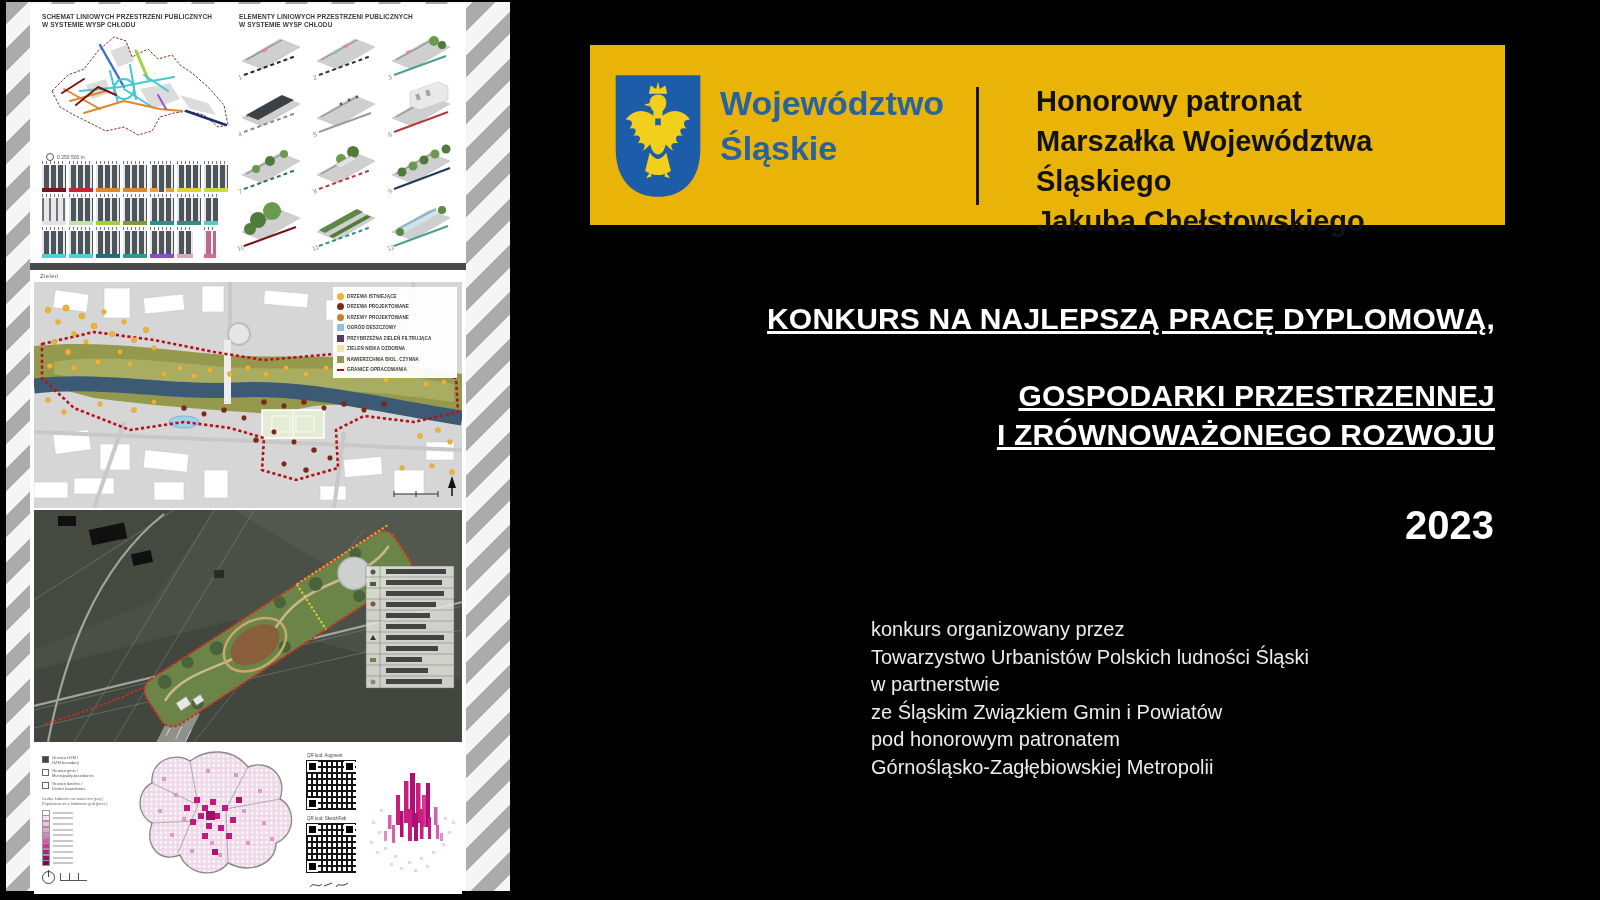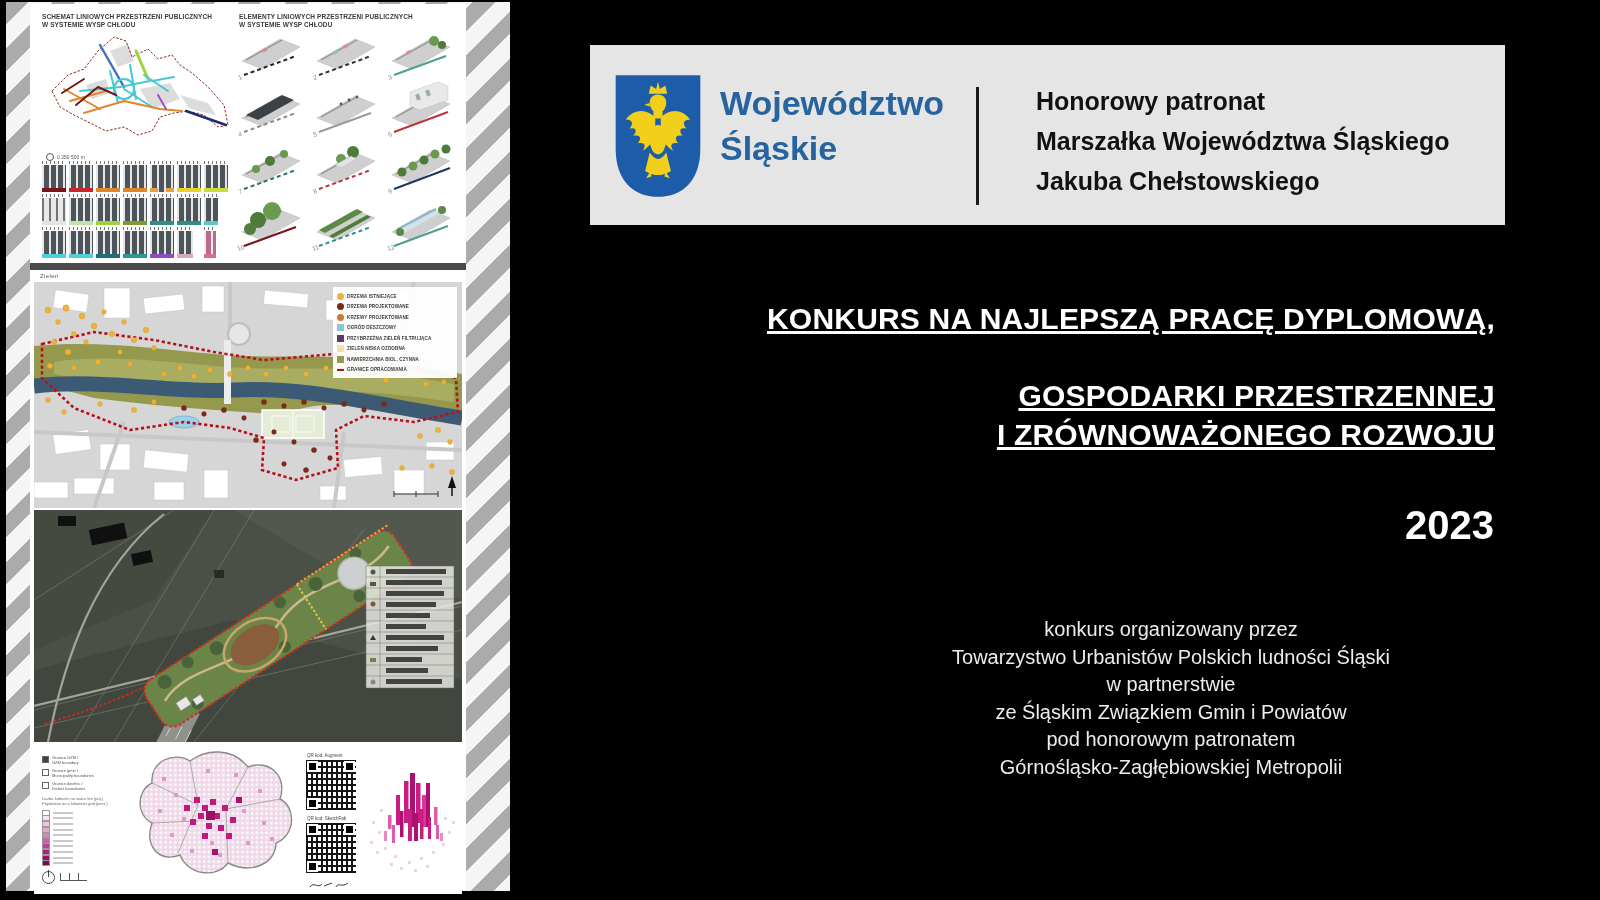--- a/index.html
+++ b/index.html
@@ -66,30 +66,30 @@
       repeating-linear-gradient(90deg,#141414 0 2px,transparent 2px 5px),
       repeating-linear-gradient(0deg,#141414 0 2px,#fff 2px 6px);
     margin-bottom:6px;}
   .qr .f{position:absolute;width:11px;height:11px;background:#000;box-shadow:inset 0 0 0 2px #fff,inset 0 0 0 4px #000;}
   .qr .f1{left:1px;top:1px;} .qr .f2{right:1px;top:1px;} .qr .f3{left:1px;bottom:1px;}
   .p4-bars{position:absolute;left:330px;top:6px;}
 
   .legend3{fill:rgba(232,232,226,.85);stroke:#6a6a6a;stroke-width:.5;}
 
   
-  .banner{position:absolute;left:590px;top:45px;width:915px;height:180px;background:#e5e5e5;}
+  .banner{position:absolute;left:590px;top:45px;width:915px;height:180px;background:#eab308;}
   .crest{position:absolute;left:22px;top:26px;}
   .region-name{position:absolute;left:130px;top:36px;color:#27639f;font-size:34px;line-height:45px;font-weight:bold;}
   .banner-div{position:absolute;left:386px;top:42px;width:2.5px;height:118px;background:#1a1a1a;}
-  .patronage{position:absolute;left:446px;top:36px;color:#121212;font-size:25px;line-height:40px;font-weight:bold;}
+  .patronage{position:absolute;left:446px;top:36px;color:#121212;font-size:29px;line-height:40px;font-weight:bold;}
 
   .title{position:absolute;right:105px;top:300px;width:950px;text-align:right;color:#fff;
     font-size:30px;font-weight:bold;line-height:38.5px;letter-spacing:.2px;text-decoration:underline;}
   .year{position:absolute;right:106px;top:503px;color:#fff;font-size:40px;font-weight:bold;}
-  .credits{position:absolute;right:129px;top:616px;width:600px;text-align:center;color:#ececec;
+  .credits{position:absolute;right:129px;top:616px;width:600px;text-align:left;color:#ececec;
     font-size:20px;line-height:27.5px;}
 </style>
 </head>
 <body>
 
 <div class="slide">
 
   <div class="collage">
     <div class="white-col">
 

